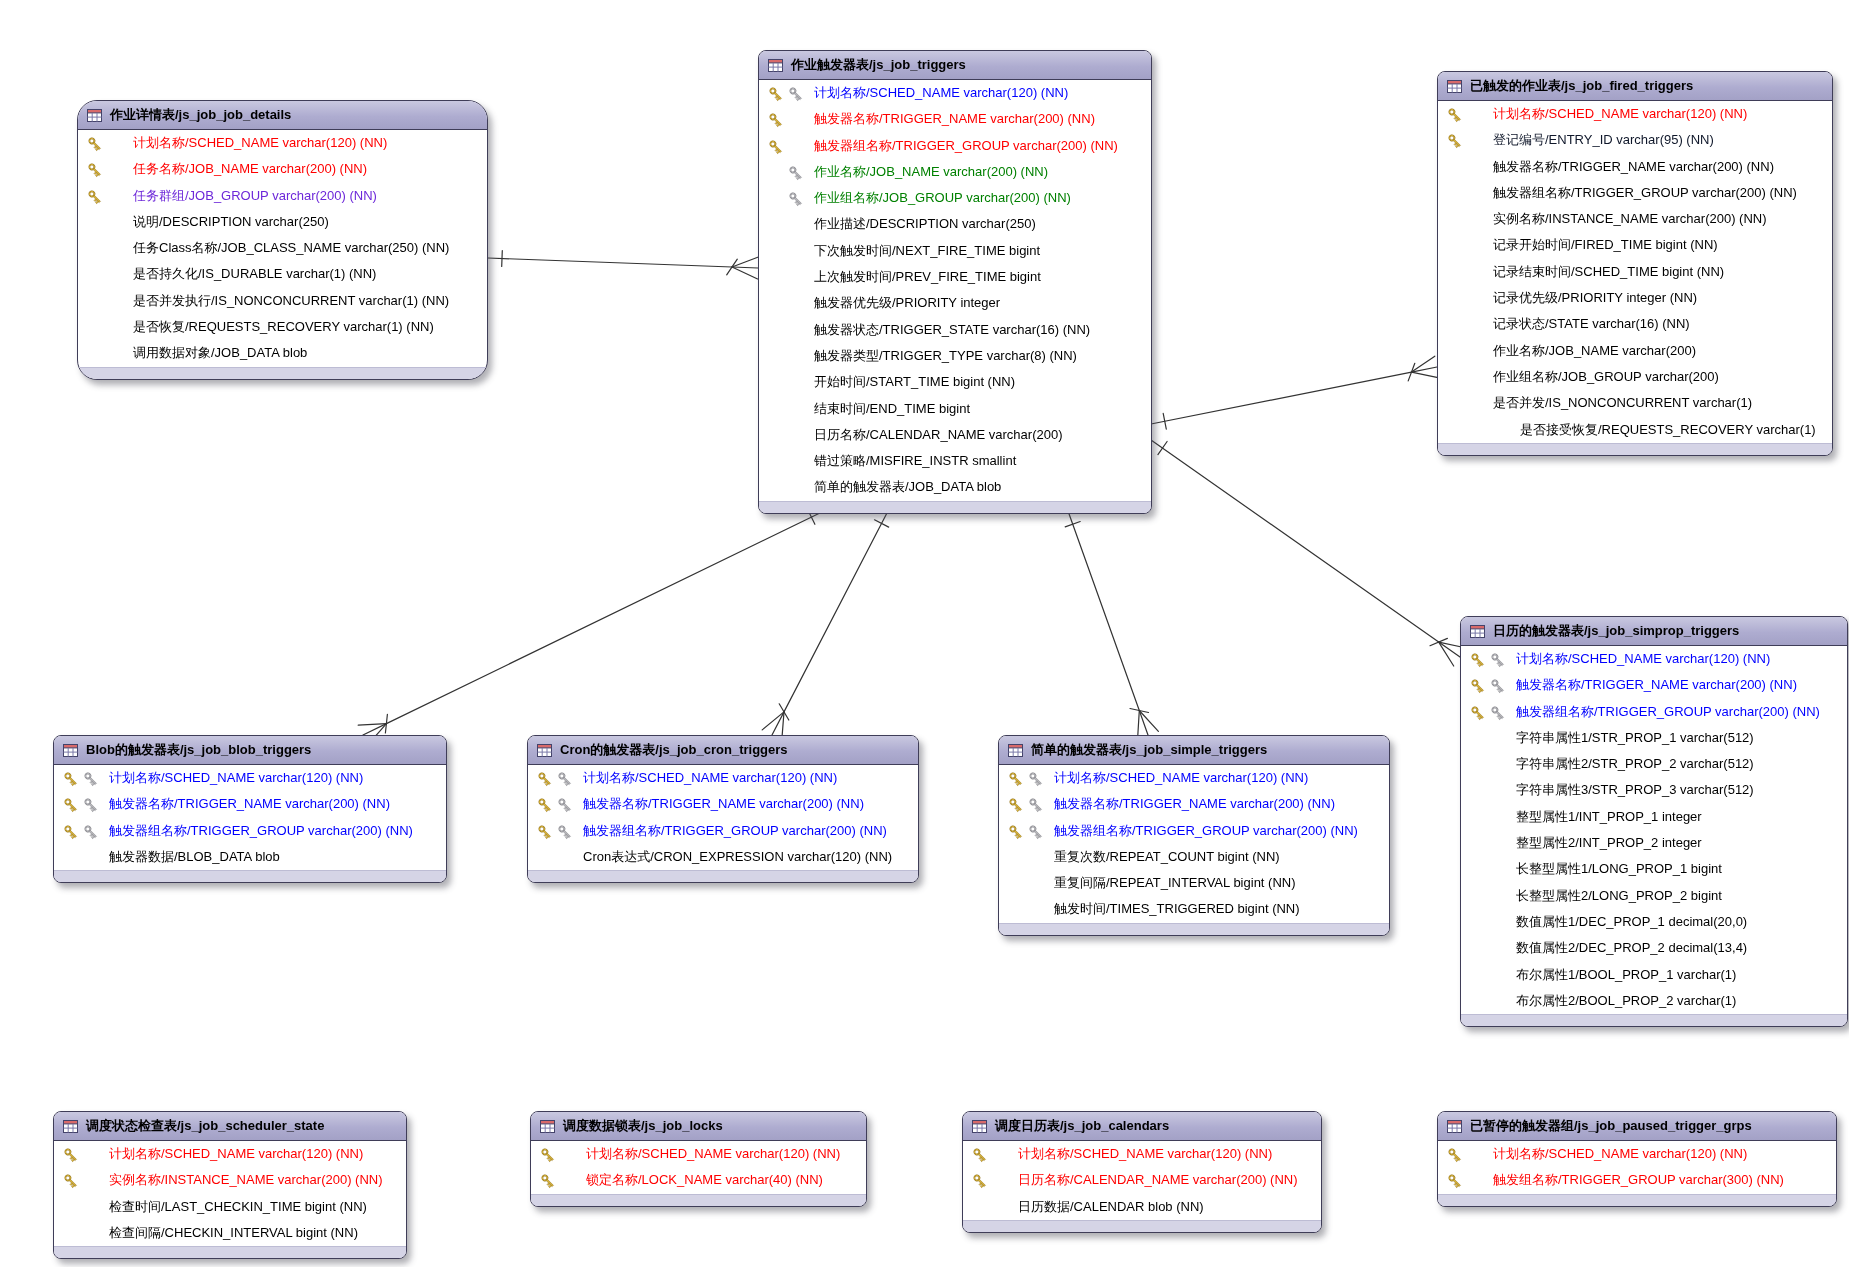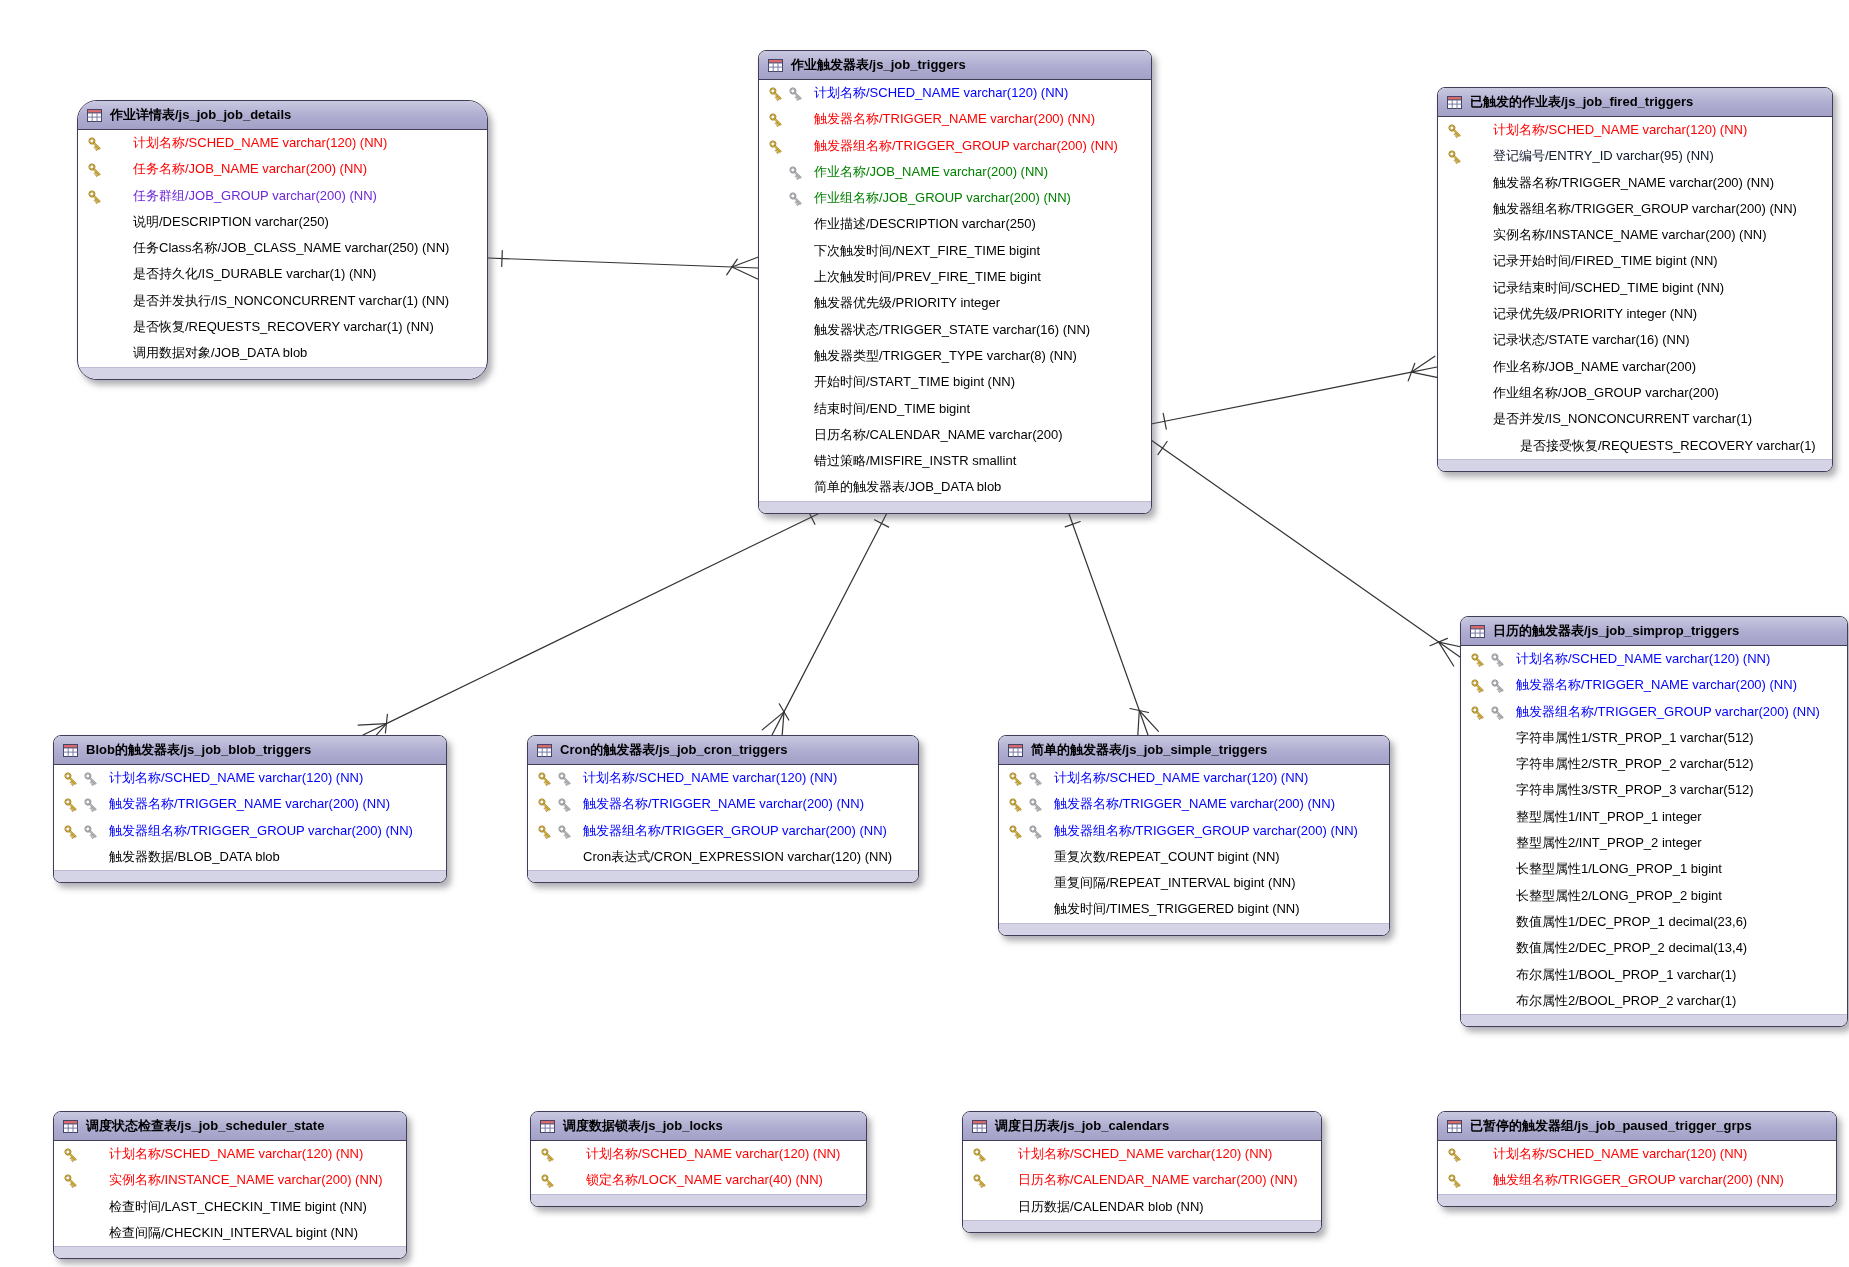--- a/index.html
+++ b/index.html
@@ -214,21 +214,21 @@
       <div class="trow"><span style="color: rgb(0, 0, 0);">触发器优先级/PRIORITY integer</span></div>
       <div class="trow"><span style="color: rgb(0, 0, 0);">触发器状态/TRIGGER_STATE varchar(16) (NN)</span></div>
       <div class="trow"><span style="color: rgb(0, 0, 0);">触发器类型/TRIGGER_TYPE varchar(8) (NN)</span></div>
       <div class="trow"><span style="color: rgb(0, 0, 0);">开始时间/START_TIME bigint (NN)</span></div>
       <div class="trow"><span style="color: rgb(0, 0, 0);">结束时间/END_TIME bigint</span></div>
       <div class="trow"><span style="color: rgb(0, 0, 0);">日历名称/CALENDAR_NAME varchar(200)</span></div>
       <div class="trow"><span style="color: rgb(0, 0, 0);">错过策略/MISFIRE_INSTR smallint</span></div>
       <div class="trow"><span style="color: rgb(0, 0, 0);">简单的触发器表/JOB_DATA blob</span></div>
       <div class="tfoot"></div>
     </div>
-    <div class="tbl" style="left: 1437px; top: 87px; width: 394px;">
+    <div class="tbl" style="left: 1437px; top: 71px; width: 394px;">
       <div class="thead">
         <span class="ticon">
           <svg width="15" height="13" viewBox="0 0 15 13">
             <rect x="0.5" y="0.5" width="14" height="12" fill="#ffffff" stroke="#44436a"></rect>
             <rect x="0.5" y="0.5" width="14" height="3.4" fill="#d96a6a" stroke="#44436a"></rect>
             <line x1="5.2" y1="3.9" x2="5.2" y2="12.5" stroke="#7a79a8"></line>
             <line x1="10" y1="3.9" x2="10" y2="12.5" stroke="#7a79a8"></line>
             <line x1="0.5" y1="8.1" x2="14.5" y2="8.1" stroke="#7a79a8"></line>
           </svg>
         </span>
@@ -329,21 +329,21 @@
               <rect x="12.4" y="8.8" width="1.5" height="2.8" fill="#b9b9bd" stroke="#7e7e84" stroke-width="0.5"></rect>
             </g>
           </svg></span><span style="color: rgb(0, 0, 255);">触发器组名称/TRIGGER_GROUP varchar(200) (NN)</span></div>
       <div class="trow"><span style="color: rgb(0, 0, 0);">字符串属性1/STR_PROP_1 varchar(512)</span></div>
       <div class="trow"><span style="color: rgb(0, 0, 0);">字符串属性2/STR_PROP_2 varchar(512)</span></div>
       <div class="trow"><span style="color: rgb(0, 0, 0);">字符串属性3/STR_PROP_3 varchar(512)</span></div>
       <div class="trow"><span style="color: rgb(0, 0, 0);">整型属性1/INT_PROP_1 integer</span></div>
       <div class="trow"><span style="color: rgb(0, 0, 0);">整型属性2/INT_PROP_2 integer</span></div>
       <div class="trow"><span style="color: rgb(0, 0, 0);">长整型属性1/LONG_PROP_1 bigint</span></div>
       <div class="trow"><span style="color: rgb(0, 0, 0);">长整型属性2/LONG_PROP_2 bigint</span></div>
-      <div class="trow"><span style="color: rgb(0, 0, 0);">数值属性1/DEC_PROP_1 decimal(23,6)</span></div>
+      <div class="trow"><span style="color: rgb(0, 0, 0);">数值属性1/DEC_PROP_1 decimal(20,0)</span></div>
       <div class="trow"><span style="color: rgb(0, 0, 0);">数值属性2/DEC_PROP_2 decimal(13,4)</span></div>
       <div class="trow"><span style="color: rgb(0, 0, 0);">布尔属性1/BOOL_PROP_1 varchar(1)</span></div>
       <div class="trow"><span style="color: rgb(0, 0, 0);">布尔属性2/BOOL_PROP_2 varchar(1)</span></div>
       <div class="tfoot"></div>
     </div>
     <div class="tbl" style="left: 53px; top: 735px; width: 392px;">
       <div class="thead">
         <span class="ticon">
           <svg width="15" height="13" viewBox="0 0 15 13">
             <rect x="0.5" y="0.5" width="14" height="12" fill="#ffffff" stroke="#44436a"></rect>
@@ -670,16 +670,16 @@
             </g>
           </svg></span><span style="color: rgb(255, 0, 0);">计划名称/SCHED_NAME varchar(120) (NN)</span></div>
       <div class="trow"><span class="keyslot" style="left:9px"><svg width="16" height="16" viewBox="0 0 16 16">
             <g transform="rotate(45 8 8)">
               <circle cx="3.6" cy="8" r="2.5" fill="none" stroke="#8f711d" stroke-width="1.7"></circle>
               <circle cx="3.6" cy="8" r="2.5" fill="none" stroke="#d9b43a" stroke-width="0.9"></circle>
               <rect x="5.9" y="7.2" width="9" height="1.8" fill="#d9b43a" stroke="#8f711d" stroke-width="0.5"></rect>
               <rect x="9.8" y="8.8" width="1.5" height="2.3" fill="#d9b43a" stroke="#8f711d" stroke-width="0.5"></rect>
               <rect x="12.4" y="8.8" width="1.5" height="2.8" fill="#d9b43a" stroke="#8f711d" stroke-width="0.5"></rect>
             </g>
-          </svg></span><span style="color: rgb(255, 0, 0);">触发组名称/TRIGGER_GROUP varchar(200) (NN)</span></div>
+          </svg></span><span style="color: rgb(255, 0, 0);">触发组名称/TRIGGER_GROUP varchar(300) (NN)</span></div>
       <div class="tfoot"></div>
     </div>
   </div>
 
 </body></html>

